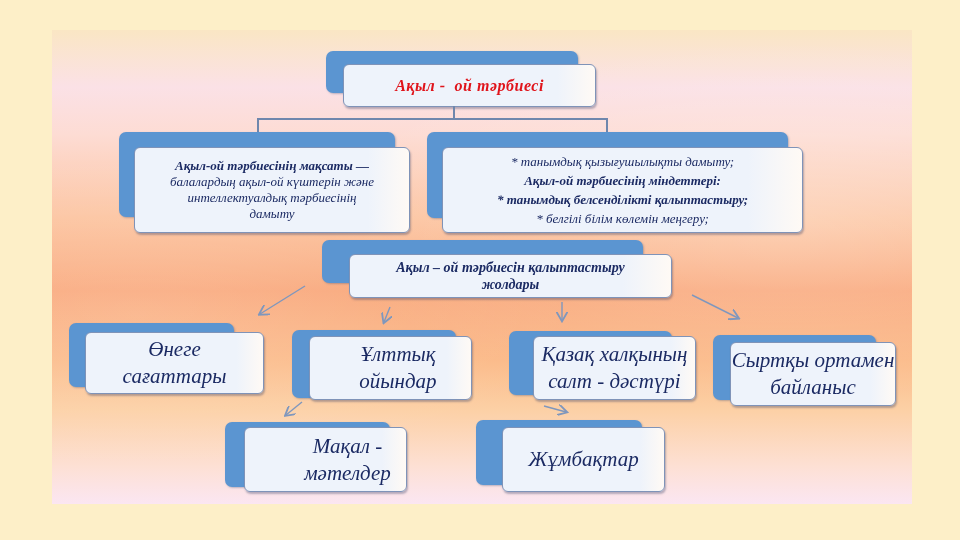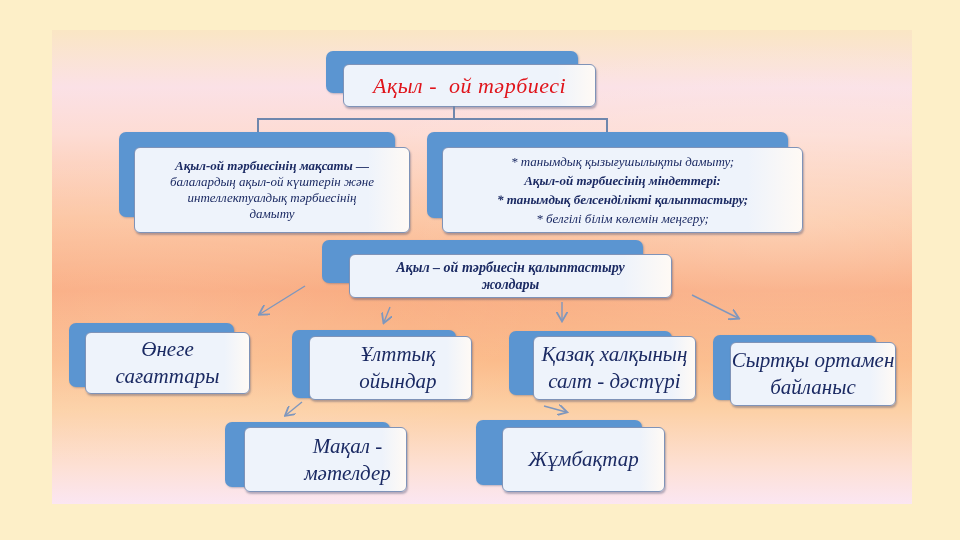--- a/index.html
+++ b/index.html
@@ -51,22 +51,22 @@
     flex-direction: column;
     align-items: center;
     justify-content: center;
     text-align: center;
     color: #1b2a63;
     font-style: italic;
     box-sizing: border-box;
   }
   .title-text {
     color: #e0141b;
-    font-weight: normal;
-    font-size: 22px;
+    font-weight: bold;
+    font-size: 16px;
     letter-spacing: 0.5px;
     white-space: pre;
   }
   .small-line {
     font-size: 13px;
     line-height: 16px;
     text-align: center;
   }
   .bold { font-weight: bold; }
   .mid-text {
@@ -136,21 +136,21 @@
       <line x1="305" y1="286" x2="260" y2="314"></line>
       <line x1="390" y1="307" x2="384" y2="322"></line>
       <line x1="562" y1="302" x2="562" y2="320"></line>
       <line x1="692" y1="295" x2="738" y2="318"></line>
       <line x1="302" y1="402" x2="286" y2="415"></line>
       <line x1="544" y1="406" x2="566" y2="412"></line>
     </g>
   </svg>
 
   <div class="box-back" style="left:69px; top:323px; width:165px; height:64px;"></div>
-  <div class="box-front" style="left:85px; top:332px; width:165px; height:62px;">
+  <div class="box-front" style="left:85px; top:332px; width:179px; height:62px;">
     <div class="big-text">Өнеге</div>
     <div class="big-text">сағаттары</div>
   </div>
 
   <div class="box-back" style="left:292px; top:330px; width:164px; height:68px;"></div>
   <div class="box-front" style="left:309px; top:336px; width:163px; height:64px;padding-left:15px;">
     <div class="big-text">Ұлттық</div>
     <div class="big-text">ойындар</div>
   </div>
 

